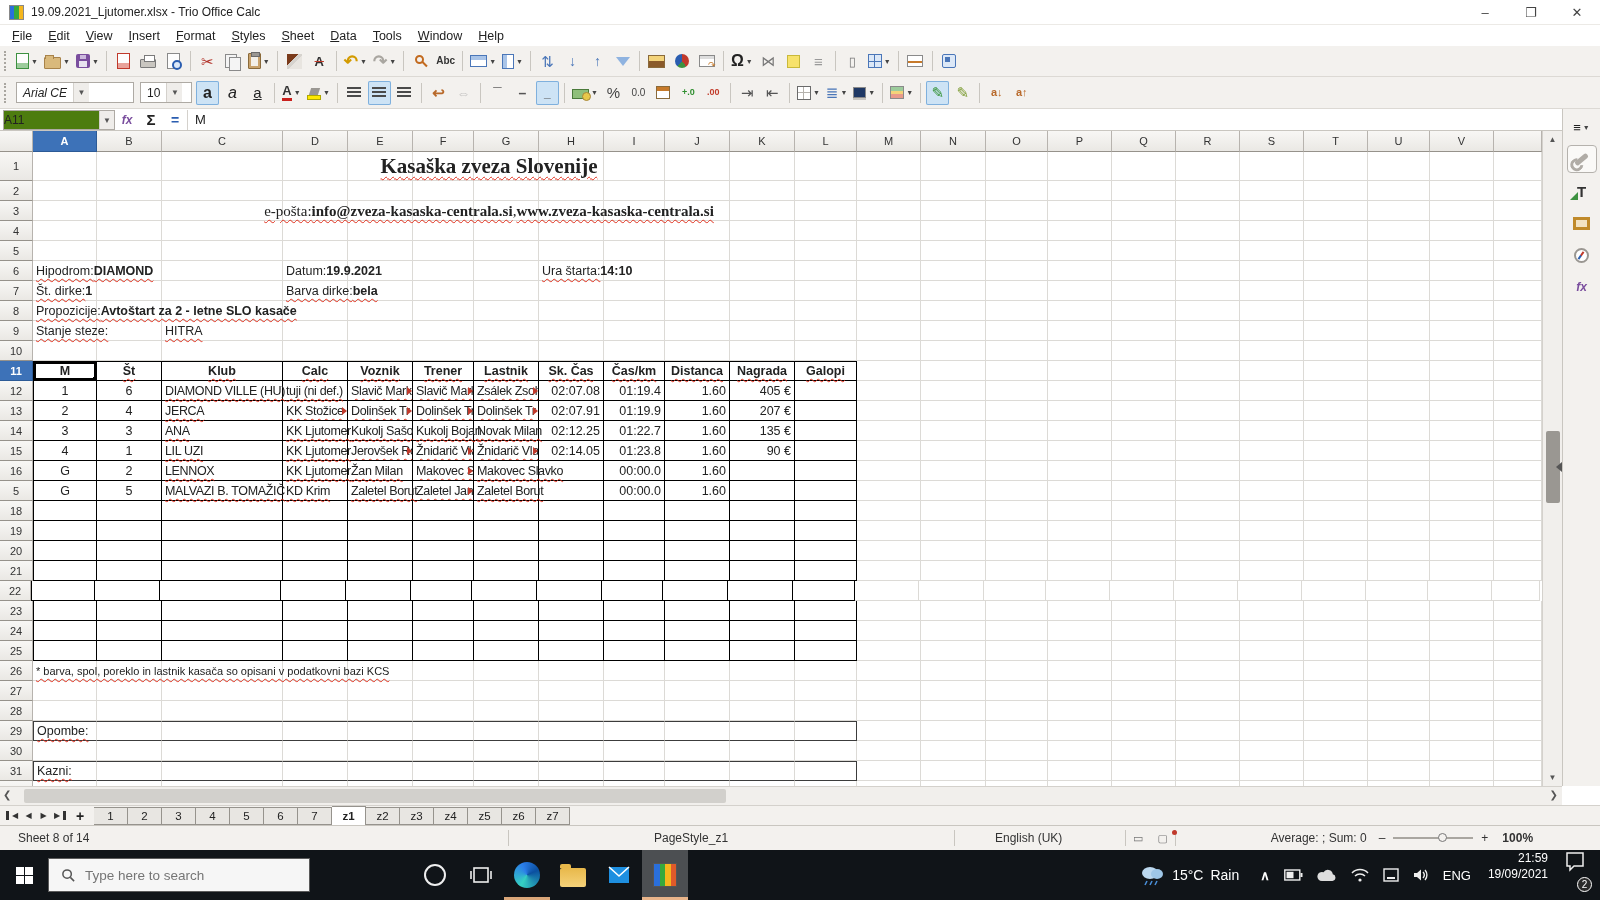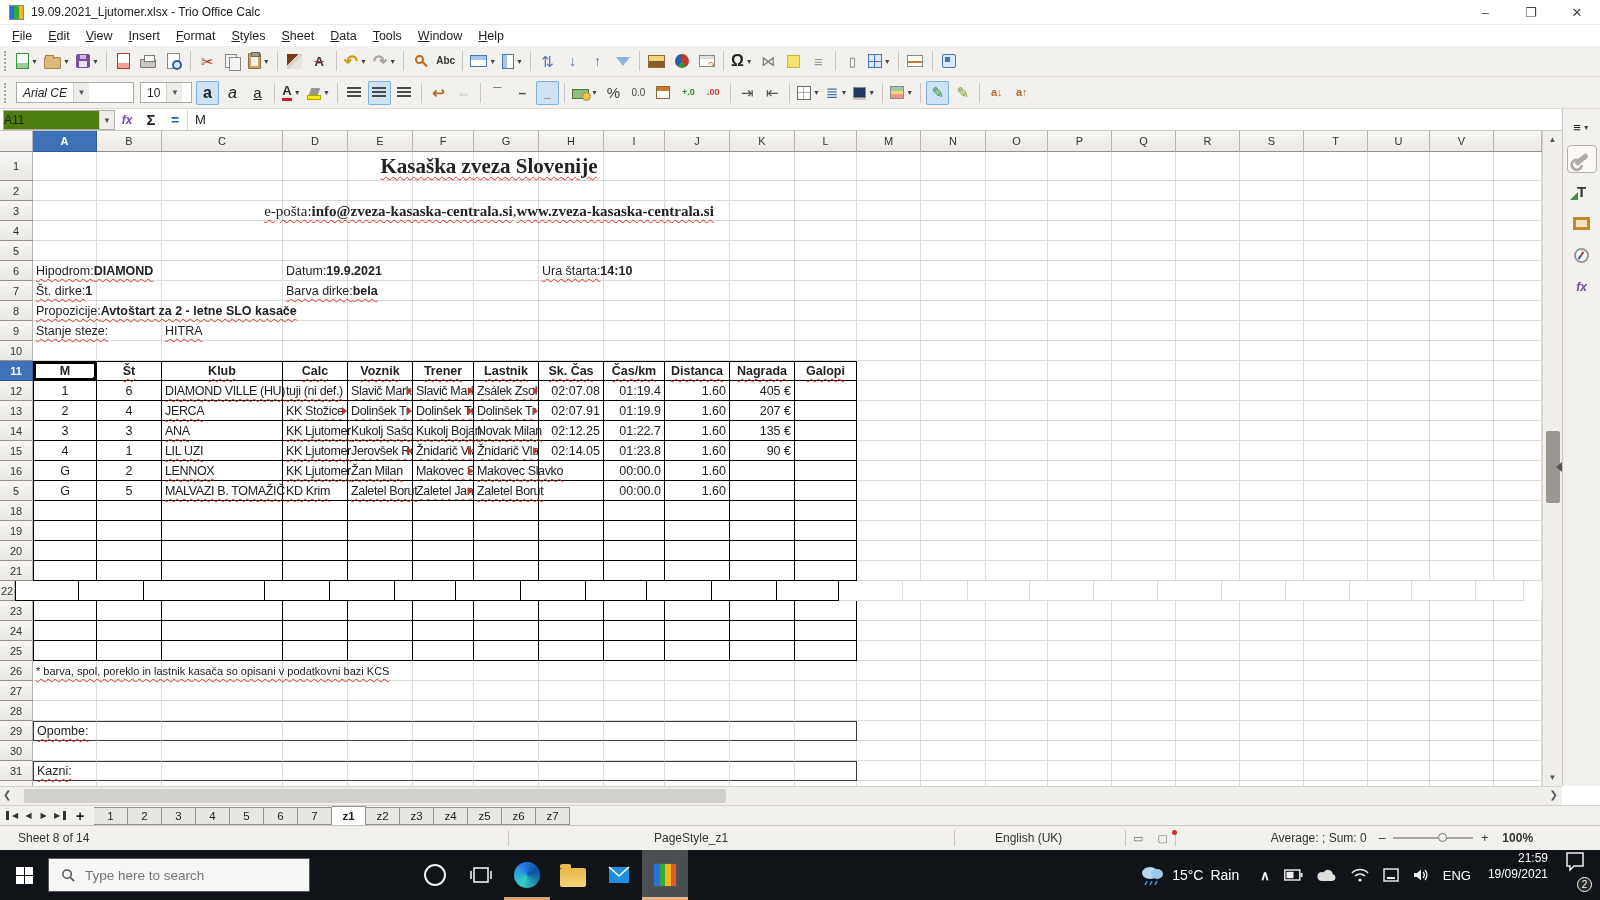--- a/index.html
+++ b/index.html
@@ -1351,21 +1351,21 @@
       <div class="cell" style="width: 64px; height: 20px;"></div>
       <div class="cell" style="width: 64px; height: 20px;"></div>
       <div class="cell" style="width: 64px; height: 20px;"></div>
       <div class="cell" style="width: 64px; height: 20px;"></div>
       <div class="cell" style="width: 64px; height: 20px;"></div>
       <div class="cell" style="width: 62px; height: 20px;"></div>
       <div class="cell" style="width: 64px; height: 20px;"></div>
       <div class="cell" style="width: 48px; height: 20px;"></div>
     </div>
     <div class="grow">
-      <div class="hc" style="width: 15px; height: 20px;">22</div>
+      <div class="hc" style="width: 31px; height: 20px;">22</div>
       <div class="cell tb tbl" style="width: 64px; height: 20px;"></div>
       <div class="cell tb" style="width: 65px; height: 20px;"></div>
       <div class="cell tb" style="width: 121px; height: 20px;"></div>
       <div class="cell tb" style="width: 65px; height: 20px;"></div>
       <div class="cell tb" style="width: 65px; height: 20px;"></div>
       <div class="cell tb" style="width: 61px; height: 20px;"></div>
       <div class="cell tb" style="width: 65px; height: 20px;"></div>
       <div class="cell tb" style="width: 65px; height: 20px;"></div>
       <div class="cell tb" style="width: 61px; height: 20px;"></div>
       <div class="cell tb" style="width: 65px; height: 20px;"></div>

